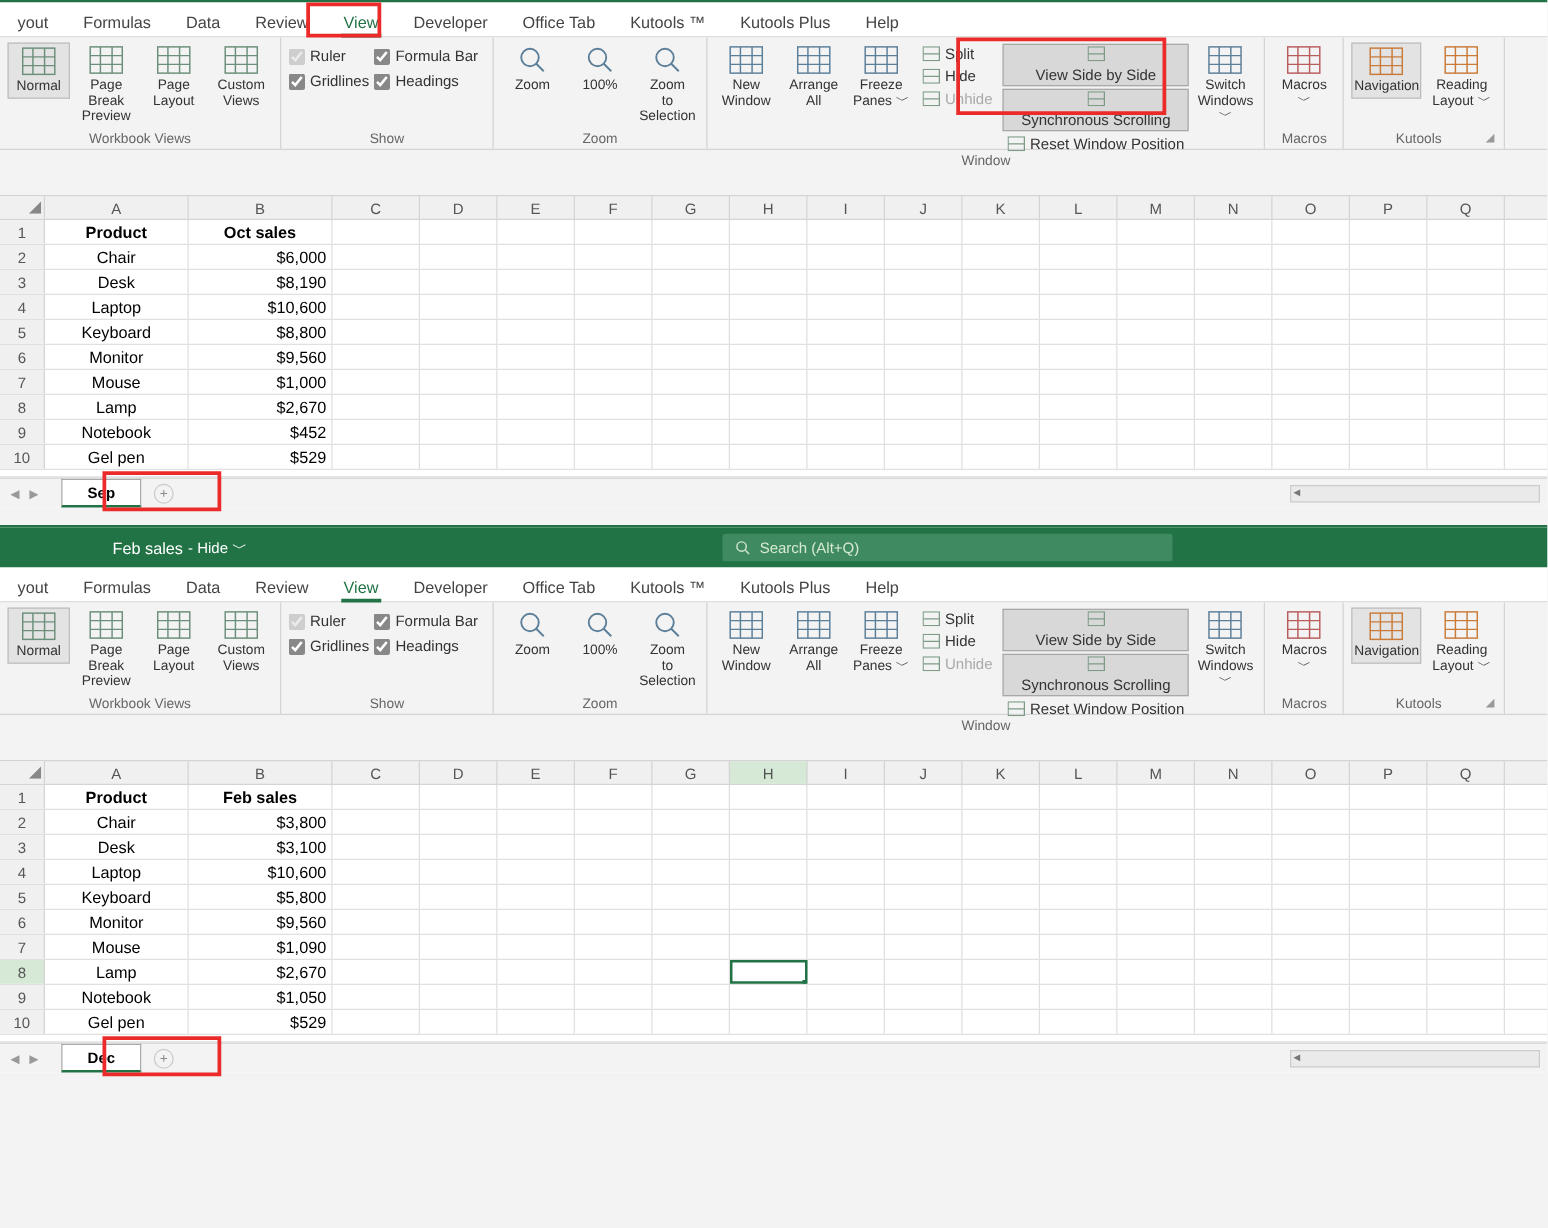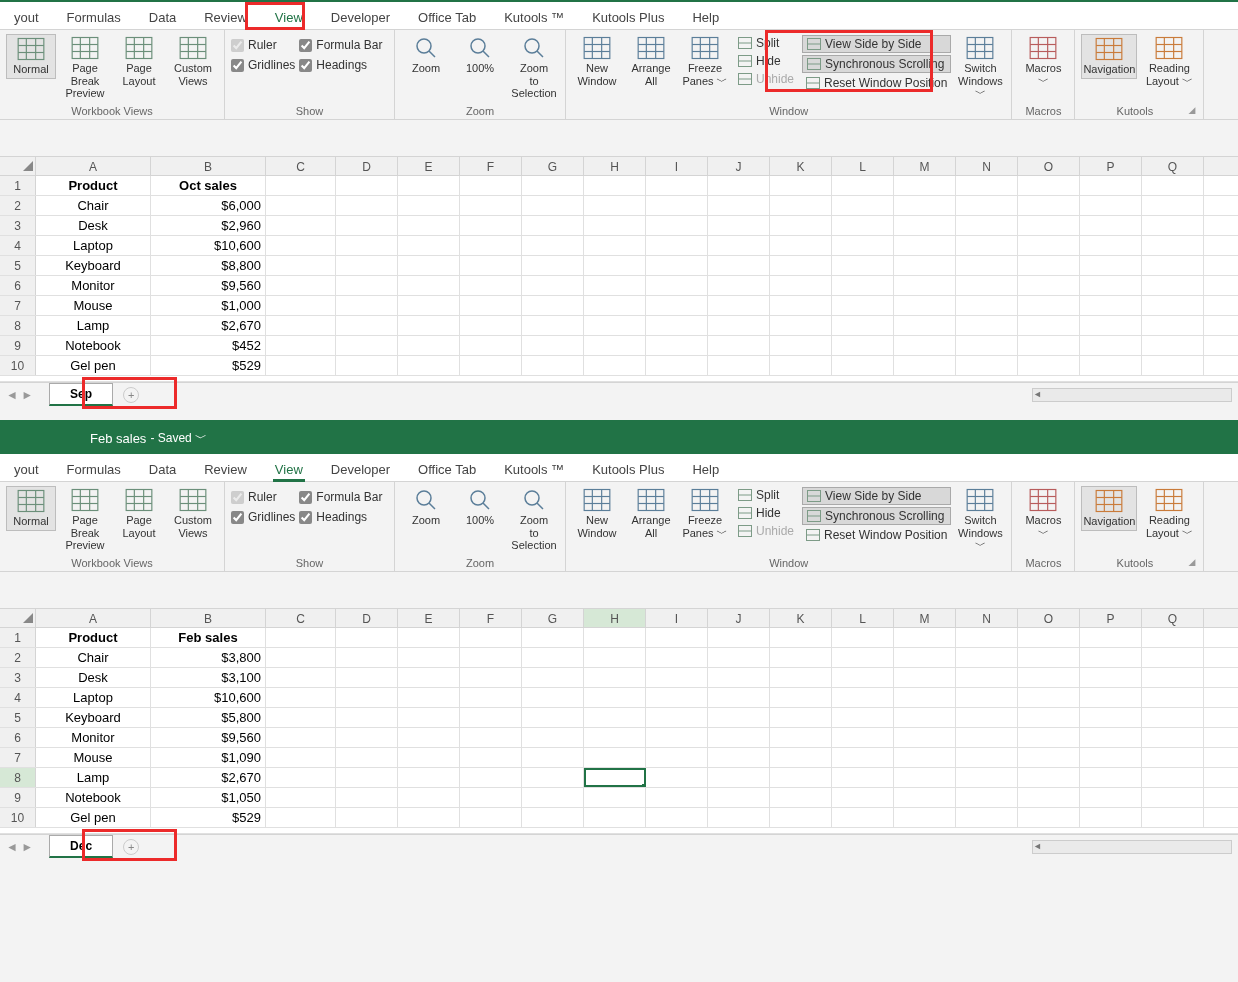--- a/index.html
+++ b/index.html
@@ -18,21 +18,21 @@
 .group-label { text-align:center; font-size:11px; color:#666; padding-bottom:2px;}
 .group-body { display:flex; gap:4px; flex:1; align-items:flex-start;}
 .bigbtn { display:flex; flex-direction:column; align-items:center; justify-content:flex-start; width:50px; text-align:center; padding:2px 1px; cursor:pointer; line-height:1.15; }
 .bigbtn svg { margin-bottom:2px; }
 .bigbtn.highlight { background:#e3e3e3; border:1px solid #bdbdbd;}
 .checks { display:flex; flex-direction:column; gap:6px; padding-top:4px; justify-content:center;}
 .check { display:flex; align-items:center; gap:4px; font-size:12px;}
 .check input { accent-color:#888; width:13px; height:13px;}
 .smallrows { display:flex; flex-direction:column; gap:2px; padding-top:1px; font-size:12px;}
 .smallrow { display:flex; align-items:center; gap:4px; padding:1px 4px; cursor:pointer;}
-.smallrow.active { background:#d8d8d8; border:1px solid #a9a9a9; }
+.smallrow.active { background:#d8d8d8; border:1px solid #a9a9a9;flex-direction:column; }
 .smallrow.disabled { color:#aaa; }
 .grid-area { background:#fff; position:relative;}
 .col-headers { display:flex; background:#f0f0f0; height:20px; border-top:1px solid #d4d4d4; border-bottom:1px solid #d4d4d4; font-size:12px; }
 .corner { width:36px; border-right:1px solid #d4d4d4; background:#f0f0f0; display:flex;align-items:center;justify-content:flex-end;padding-right:2px;}
 .corner svg{fill:#888;}
 .colh { border-right:1px solid #d4d4d4; text-align:center; line-height:20px; color:#555;}
 .colh.sel { background:#d6e8d6;}
 .row { display:flex; height:20px; border-bottom:1px solid #e0e0e0; font-size:13px;}
 .rowh { width:36px; background:#f0f0f0; border-right:1px solid #d4d4d4; text-align:center; line-height:20px; color:#555; font-size:12px;}
 .rowh.sel { background:#d6e8d6;}
@@ -361,21 +361,21 @@
         <div class="cell" style="width: 62px;"></div>
         <div class="cell" style="width: 62px;"></div>
         <div class="cell" style="width: 62px;"></div>
         <div class="cell" style="width: 62px;"></div>
         <div class="cell" style="width: 62px;"></div>
         <div class="cell" style="width: 62px;"></div>
       </div>
       <div class="row">
         <div class="rowh">3</div>
         <div class="cell" style="width: 115px;">Desk</div>
-        <div class="cell right" style="width: 115px;">$2,960</div>
+        <div class="cell right" style="width: 115px;">$8,190</div>
         <div class="cell" style="width: 70px;"></div>
         <div class="cell" style="width: 62px;"></div>
         <div class="cell" style="width: 62px;"></div>
         <div class="cell" style="width: 62px;"></div>
         <div class="cell" style="width: 62px;"></div>
         <div class="cell" style="width: 62px;"></div>
         <div class="cell" style="width: 62px;"></div>
         <div class="cell" style="width: 62px;"></div>
         <div class="cell" style="width: 62px;"></div>
         <div class="cell" style="width: 62px;"></div>
@@ -535,21 +535,28 @@
     <div style="flex:1"></div>
     <div style="width:200px;height:14px;background:#eaeaea;margin-right:6px;border:1px solid #ccc;position:relative;">
         <span style="position:absolute;left:0;font-size:9px;color:#777;">◄</span>
       </div>
   </div>
 </div>
 
 <div class="window" id="win-bot" style="position:relative; margin-top:14px;">
   <div class="titlebar">
     <span>Feb sales</span>
-    <span class="saved">- Saved ﹀</span>
+    <span class="saved">- Hide ﹀</span>
+    <div class="search">
+      <svg width="12" height="12" viewBox="0 0 16 16">
+          <circle cx="7" cy="7" r="5" fill="none" stroke="#d6ead1" stroke-width="1.5"></circle>
+          <line x1="11" y1="11" x2="15" y2="15" stroke="#d6ead1" stroke-width="1.5"></line>
+        </svg>
+      <span>Search (Alt+Q)</span>
+    </div>
   </div>
   <div class="tabs" id="tabs-bot">
       <div class="tab">yout</div>
       <div class="tab">Formulas</div>
       <div class="tab">Data</div>
       <div class="tab">Review</div>
       <div class="tab active">View</div>
       <div class="tab">Developer</div>
       <div class="tab">Office Tab</div>
       <div class="tab">Kutools ™</div>

